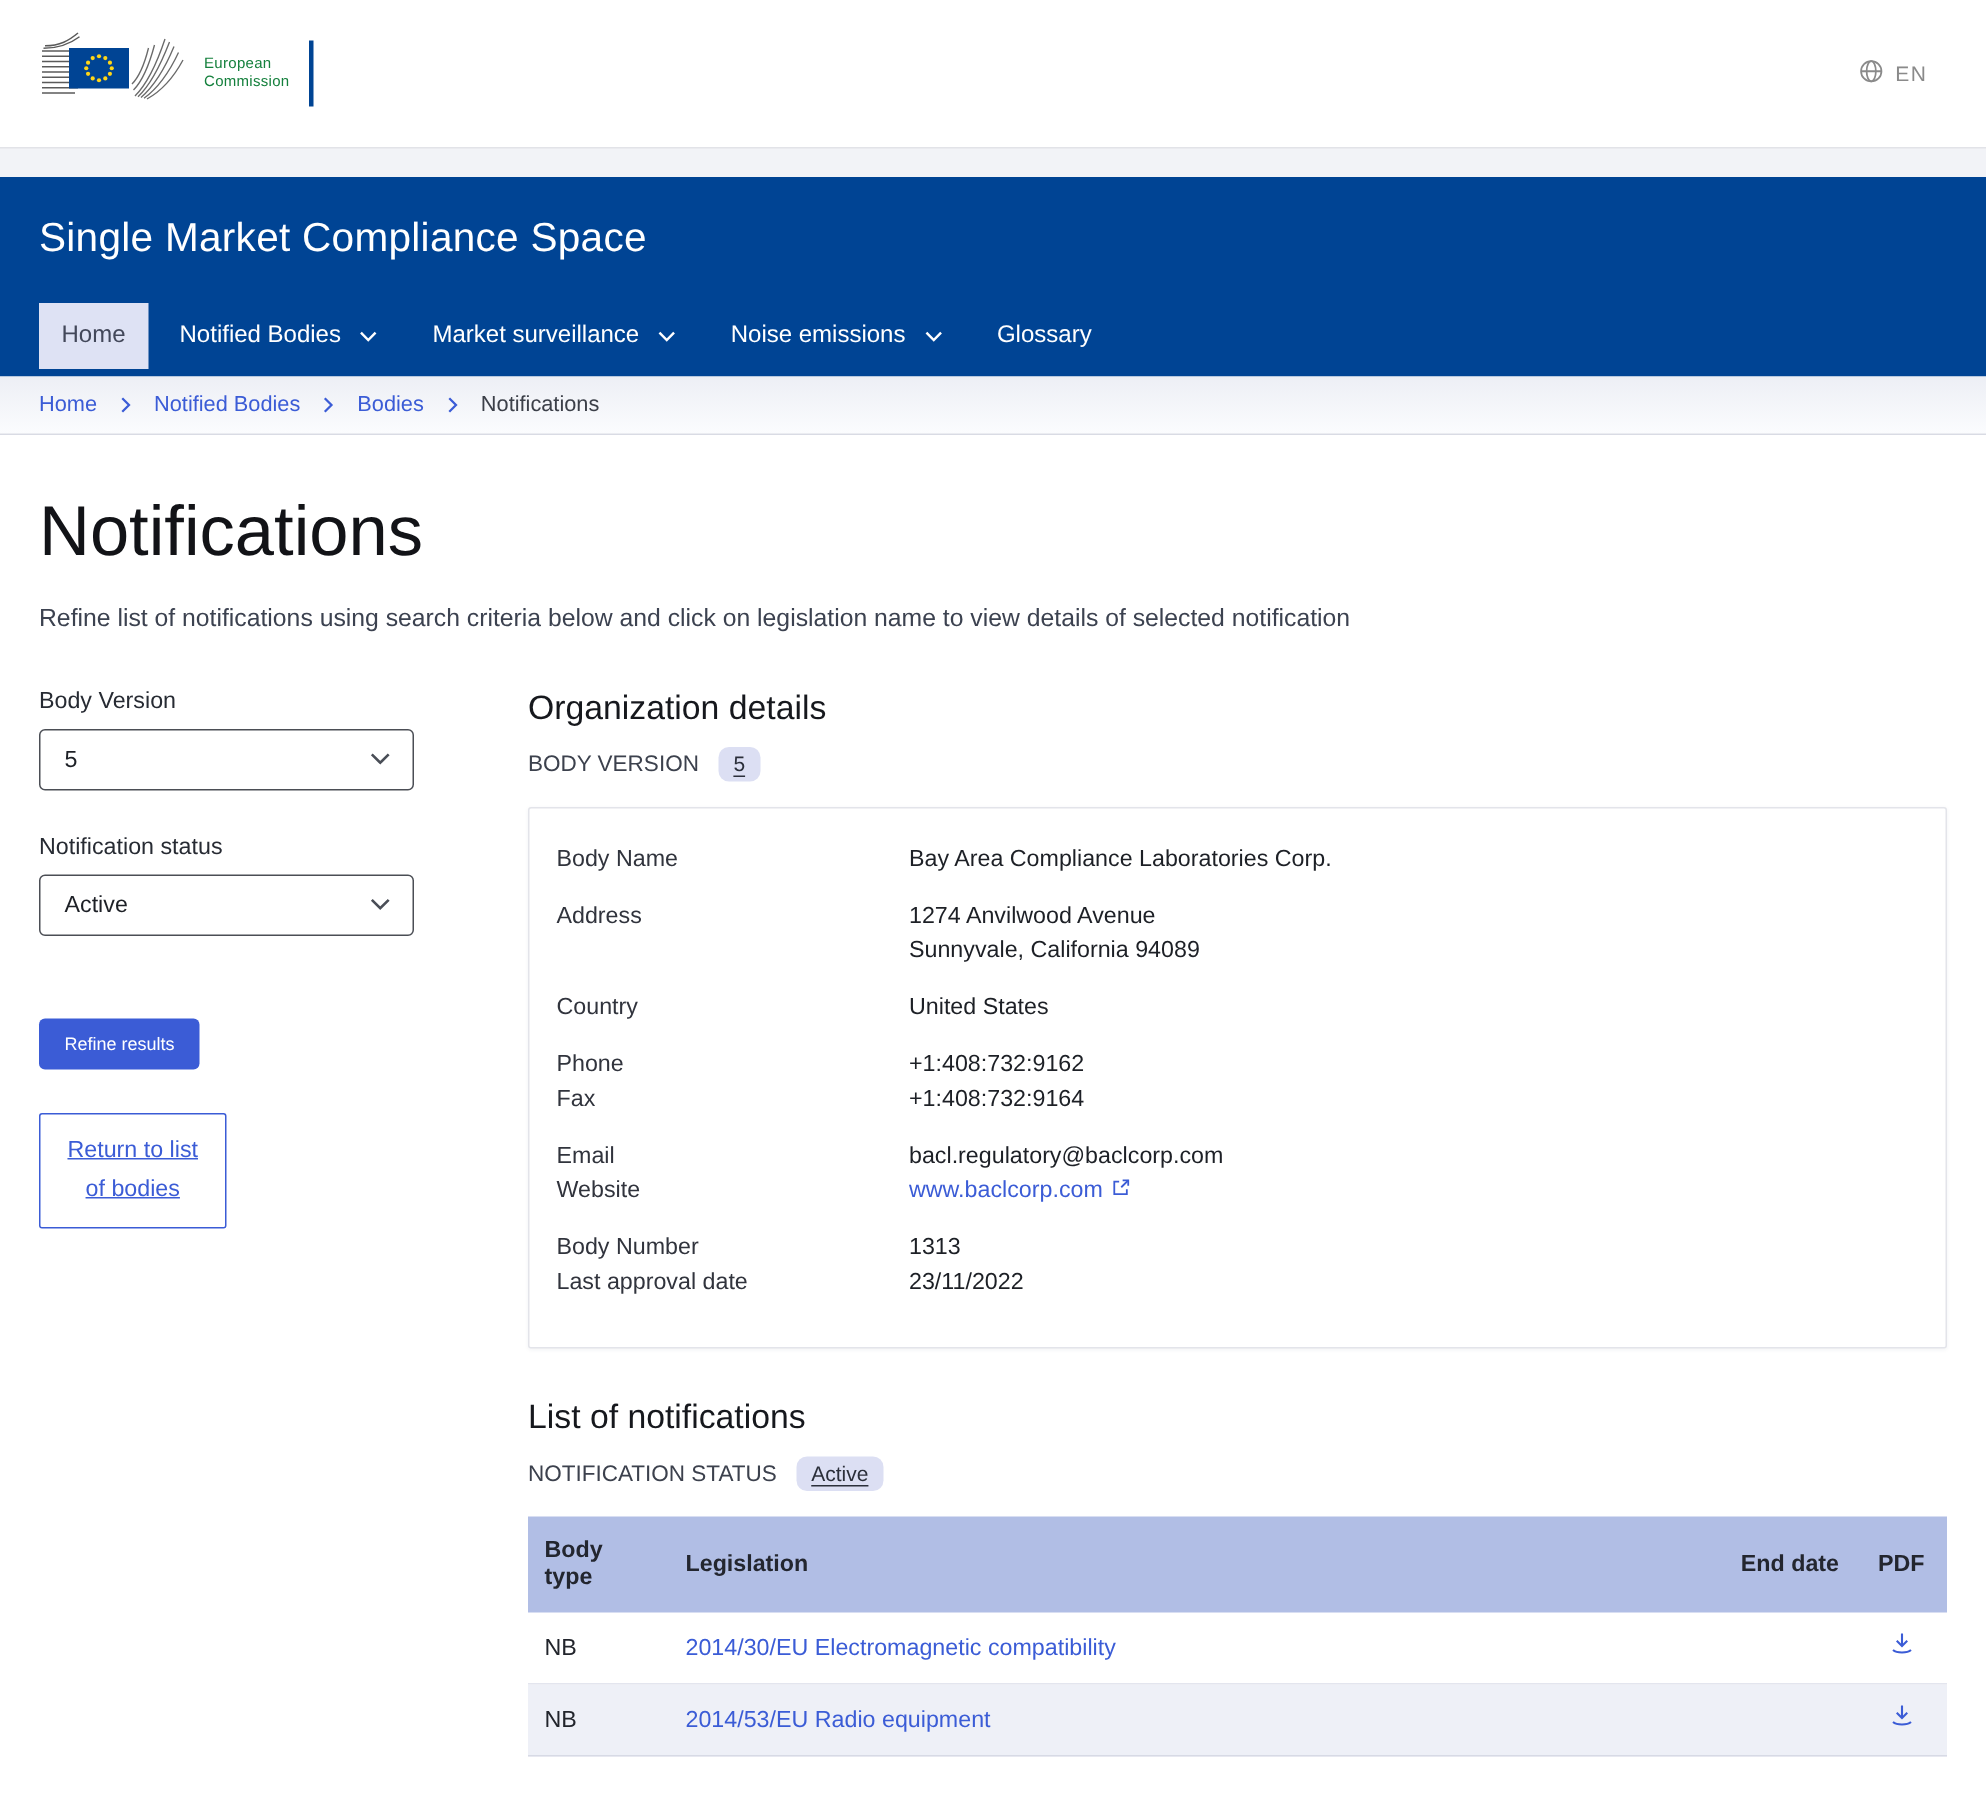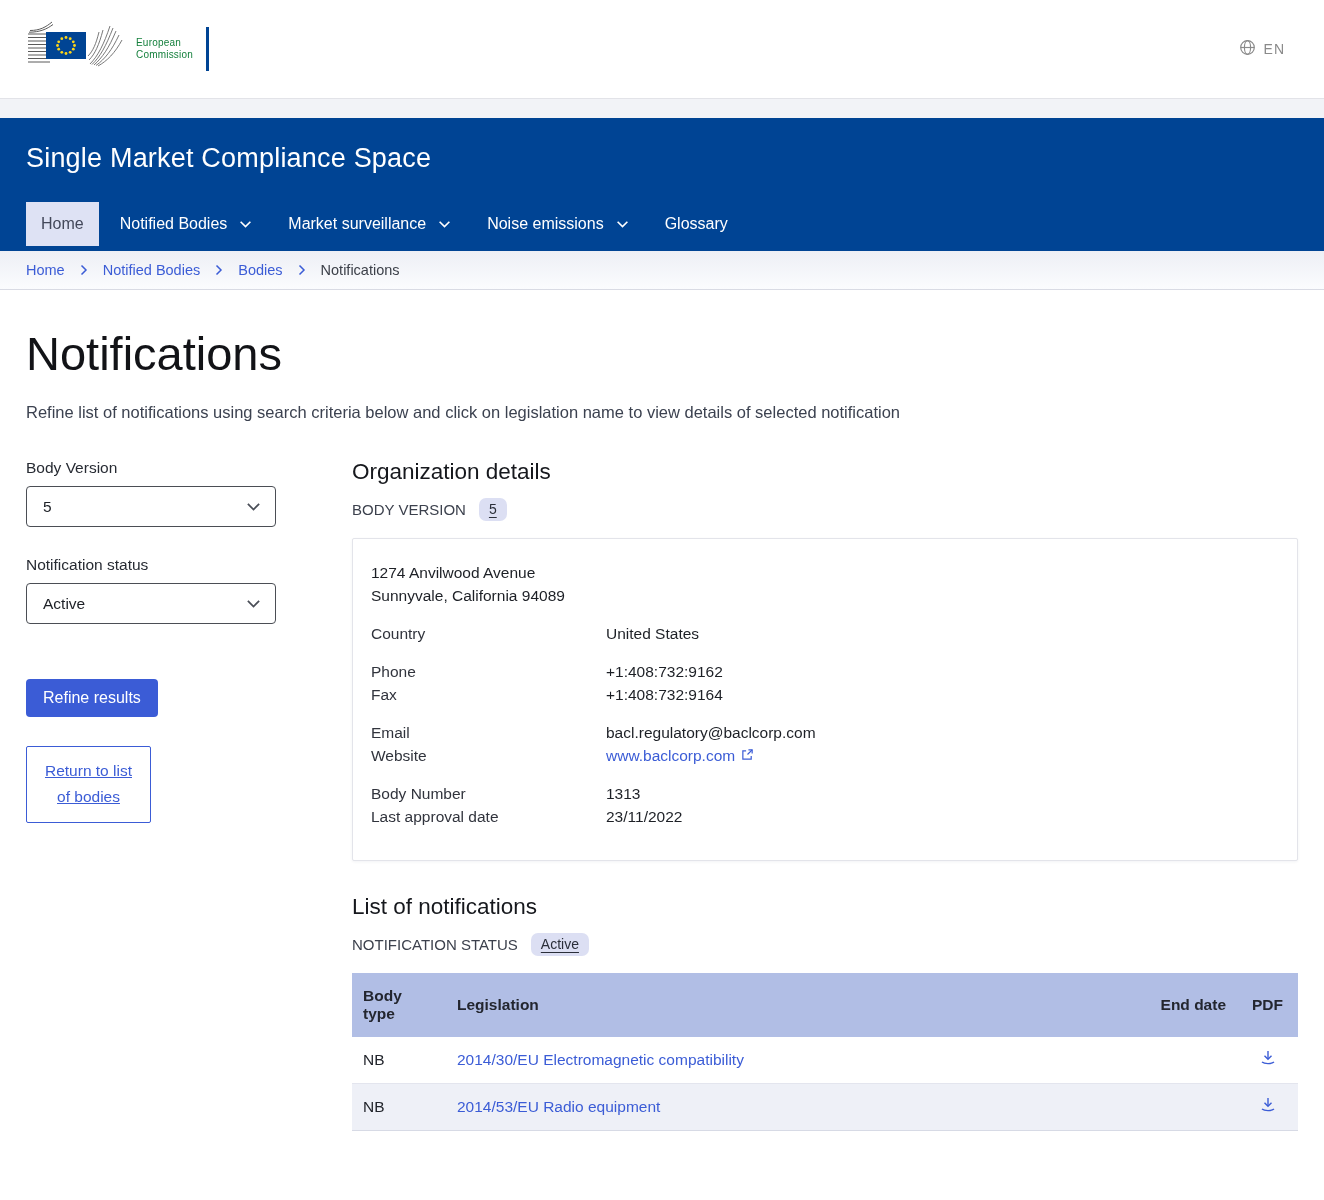--- a/index.html
+++ b/index.html
@@ -123,21 +123,21 @@
     font-size: 15.5px; color: #1d2026;
     cursor: pointer;
   }
   .btn-primary {
     display: inline-block;
     margin-top: 26px;
     background: #3b5cd6;
     color: #ffffff;
     border: none;
     border-radius: 4px;
-    font-size: 16px;
+    font-size: 12px;
     font-family: inherit;
     padding: 10px 17px;
     cursor: pointer;
   }
   .btn-outline {
     display: block;
     margin-top: 29px;
     width: 125px;
     background: #ffffff;
     border: 1px solid #3b5cd6;
@@ -383,20 +383,27 @@
     <section class="details-col">
       <h2>Organization details</h2>
       <div class="meta-row">
         <span>BODY VERSION</span>
         <span class="badge">5</span>
       </div>
 
       <div class="card">
         <div class="group">
           <div class="drow">
+            <div class="lbl">Body Name</div>
+            <div class="val">Bay Area Compliance Laboratories Corp.</div>
+          </div>
+        </div>
+        <div class="group">
+          <div class="drow">
+            <div class="lbl">Address</div>
             <div class="val">
               <div>1274 Anvilwood Avenue</div>
               <div>Sunnyvale, California 94089</div>
             </div>
           </div>
         </div>
         <div class="group">
           <div class="drow">
             <div class="lbl">Country</div>
             <div class="val">United States</div>

